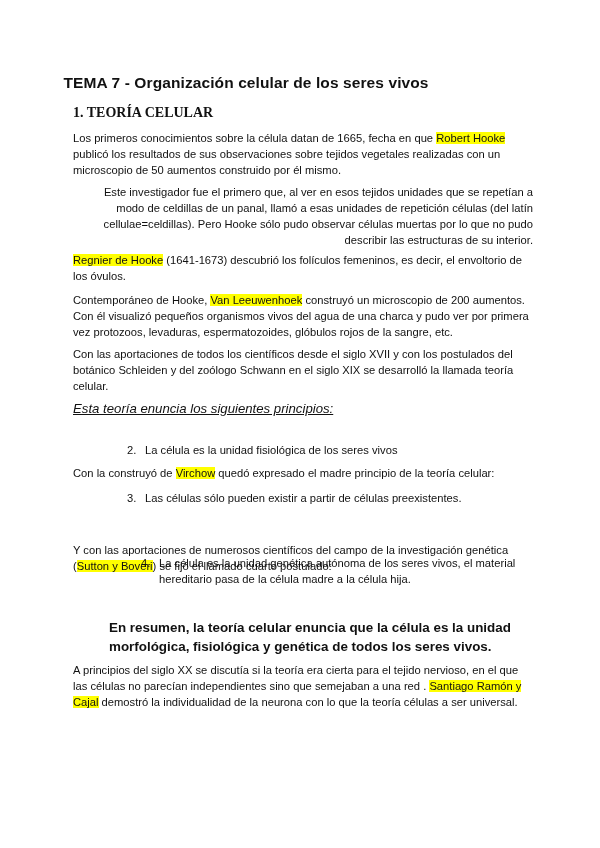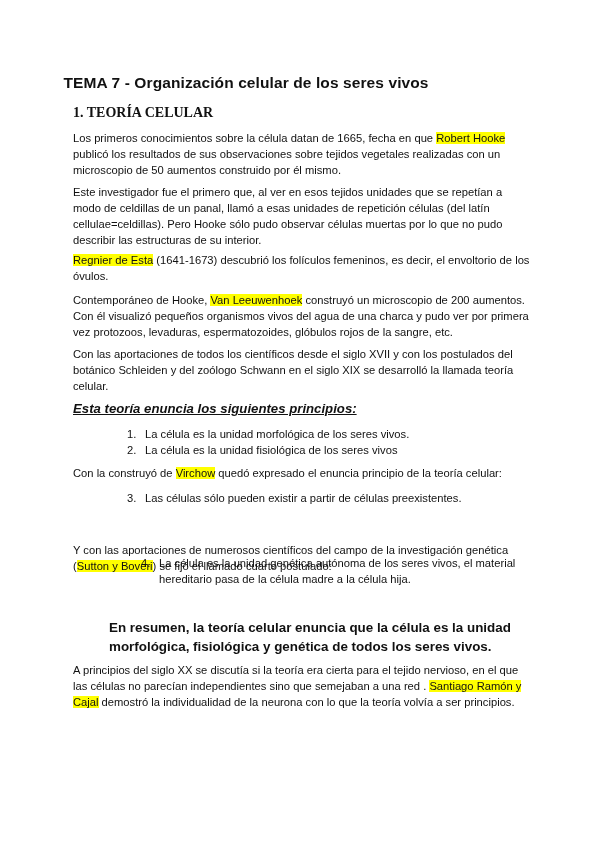--- a/index.html
+++ b/index.html
@@ -5,56 +5,55 @@
   html, body { margin: 0; padding: 0; background: #ffffff; }
   body { width: 600px; height: 848px; position: relative; overflow: hidden;
          font-family: "Liberation Sans", sans-serif; color: #111; }
   .page { position: absolute; left: 0; top: 0; width: 600px; height: 848px; }
   .title { position: absolute; top: 74px; left: 0; width: 492px; text-align: center;
            font-size: 15.5px; font-weight: bold; letter-spacing: 0.1px; }
   .h1 { position: absolute; top: 105px; left: 73px; font-family: "Liberation Serif", serif;
         font-weight: bold; font-size: 14px; text-align: center; }
   .p { position: absolute; left: 73px; width: 460px; font-size: 11.2px; line-height: 16px; }
   .hl { background: #ffff00; }
-  .subhead { position: absolute; left: 73px; top: 401px; font-size: 13.2px; font-weight: bold;
+  .subhead { position: absolute; left: 73px; top: 401px; font-size: 13.2px; font-weight: normal;
              font-style: italic; text-decoration: underline; }
   .li { position: absolute; left: 127px; width: 400px; font-size: 11.2px; line-height: 16px; }
   .li .num { display: inline-block; width: 18px; }
   .li .txt { display: inline-block; vertical-align: top; width: 370px; }
   .summary { position: absolute; left: 73px; top: 618px; width: 470px; font-size: 13.4px;
              font-weight: bold; line-height: 19px; margin-left: 36px; }
 </style>
 </head>
 <body>
 
 <div class="page">
 
   <div class="title">TEMA 7 - Organización celular de los seres vivos</div>
   <div class="h1">1. TEORÍA CELULAR</div>
 
   <div class="p" style="top:130px;"><span>Los primeros conocimientos sobre la célula datan de 1665, fecha en que </span><span class="hl">Robert Hooke</span><span> publicó los resultados de sus observaciones sobre tejidos vegetales realizadas con un microscopio de 50 aumentos construido por él mismo.</span></div>
 
-  <div class="p" style="top:184px;">Este investigador fue el primero que, al ver en esos tejidos unidades que se repetían a modo de celdillas de un panal, llamó a esas unidades de repetición células (del latín cellulae=celdillas). Pero Hooke sólo pudo observar células muertas por lo que no pudo describir las estructuras de su interior.</div>
+  <div class="p" style="top:184px;text-align:right;">Este investigador fue el primero que, al ver en esos tejidos unidades que se repetían a modo de celdillas de un panal, llamó a esas unidades de repetición células (del latín cellulae=celdillas). Pero Hooke sólo pudo observar células muertas por lo que no pudo describir las estructuras de su interior.</div>
 
-  <div class="p" style="top:252px;"><span class="hl">Regnier de Esta</span><span> (1641-1673) descubrió los folículos femeninos, es decir, el envoltorio de los óvulos.</span></div>
+  <div class="p" style="top:252px;"><span class="hl">Regnier de Hooke</span><span> (1641-1673) descubrió los folículos femeninos, es decir, el envoltorio de los óvulos.</span></div>
 
   <div class="p" style="top:292px;"><span>Contemporáneo de Hooke, </span><span class="hl">Van Leeuwenhoek</span><span> construyó un microscopio de 200 aumentos. Con él visualizó pequeños organismos vivos del agua de una charca y pudo ver por primera vez protozoos, levaduras, espermatozoides, glóbulos rojos de la sangre, etc.</span></div>
 
   <div class="p" style="top:346px;">Con las aportaciones de todos los científicos desde el siglo XVII y con los postulados del botánico  Schleiden y  del  zoólogo Schwann en el siglo XIX se desarrolló la llamada teoría celular.</div>
 
   <div class="subhead">Esta teoría enuncia los siguientes principios:</div>
 
-  <div class="li" style="top:426px;"><span class="num">1.</span><span class="txt">La célula es la unidad morfológica de los seres vivos.</span></div>
   <div class="li" style="top:442px;"><span class="num">2.</span><span class="txt">La célula es la unidad fisiológica de los seres vivos</span></div>
 
-  <div class="p" style="top:465px;"><span>Con la construyó de </span><span class="hl">Virchow</span><span> quedó expresado el enuncia principio de la teoría celular:</span></div>
+  <div class="p" style="top:465px;"><span>Con la construyó de </span><span class="hl">Virchow</span><span> quedó expresado el madre principio de la teoría celular:</span></div>
 
   <div class="li" style="top:490px;"><span class="num">3.</span><span class="txt">Las células sólo pueden existir a partir de células preexistentes.</span></div>
 
   <div class="p" style="top:542px;"><span>Y con las aportaciones de numerosos científicos del campo de la investigación genética (</span><span class="hl">Sutton y Boveri</span><span>) se  fijó el llamado cuarto postulado:</span></div>
 
   <div class="li" style="top:555px;margin-left:14px;"><span class="num">4.</span><span class="txt">La célula es la unidad genética autónoma de los seres vivos, el material hereditario pasa de la célula madre a la célula hija.</span></div>
 
   <div class="summary">En resumen, la teoría celular enuncia que la célula es la unidad morfológica, fisiológica y genética de todos los seres vivos.</div>
 
-  <div class="p" style="top:662px;"><span>A principios del siglo XX se discutía si la teoría era cierta para el tejido nervioso, en el que las células no parecían independientes sino que semejaban a una red . </span><span class="hl">Santiago Ramón y Cajal</span><span> demostró la individualidad de la neurona con lo que la teoría volvía a ser principios.</span></div>
+  <div class="p" style="top:662px;"><span>A principios del siglo XX se discutía si la teoría era cierta para el tejido nervioso, en el que las células no parecían independientes sino que semejaban a una red . </span><span class="hl">Santiago Ramón y Cajal</span><span> demostró la individualidad de la neurona con lo que la teoría células a ser universal.</span></div>
 
 </div>
 
 </body></html>

